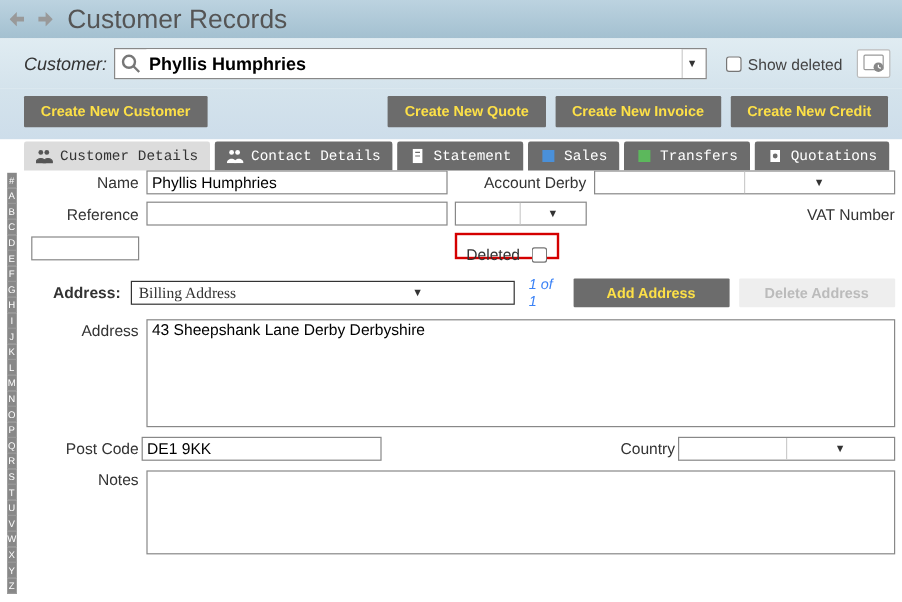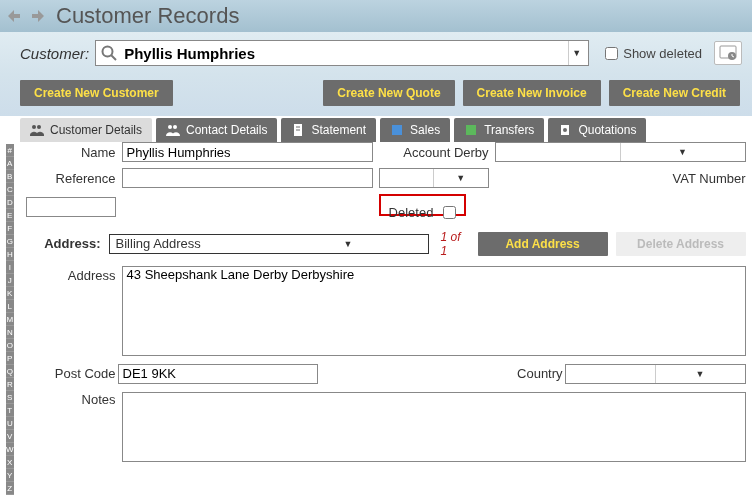--- a/index.html
+++ b/index.html
@@ -113,20 +113,21 @@
     background:#eee;
     color:#bbb;
     cursor:default;
   }
   .tabs {
     display:flex;
     background:#fff;
     padding-left:20px;
     gap:4px;
     margin-top:2px;
+    font-family:Liberation Mono, monospace;
   }
   .tab {
     background:#6c6c6c;
     color:#fff;
     height:24px;
     padding:0 10px;
     font-size:12px;
     display:flex;align-items:center;gap:6px;
     cursor:pointer;
     border-radius:2px 2px 0 0;
@@ -203,23 +204,23 @@
     display:flex;align-items:center;
     margin-top:10px;
     gap:8px;
   }
   .addr-row .albl { font-weight:bold; width:90px; text-align:right;}
   .addr-row .acombo {
     flex:0 0 320px;
     height:20px;border:1px solid #333;background:#fff;
     display:flex;align-items:center;
   }
-  .addr-row .acombo span{flex:1;padding:0 6px;}
+  .addr-row .acombo span{flex:1;padding:0 6px;font-family:Liberation Serif, serif;}
   .addr-row .acombo .dd{width:16px;font-size:9px;text-align:center;cursor:pointer;}
-  .addr-row .count { font-style:italic; font-size:12px; color:#b91c1c; margin:0 4px;}
+  .addr-row .count { font-style:italic; font-size:12px; color:#3b82f6; margin:0 4px;}
   .address-block {
     display:grid;
     grid-template-columns:90px 1fr;
     column-gap:6px;
     margin-top:8px;
   }
   .address-block .lbl { padding-top:2px; }
   textarea.inp { height:90px; resize:none; }
   .postrow {
     display:grid;

